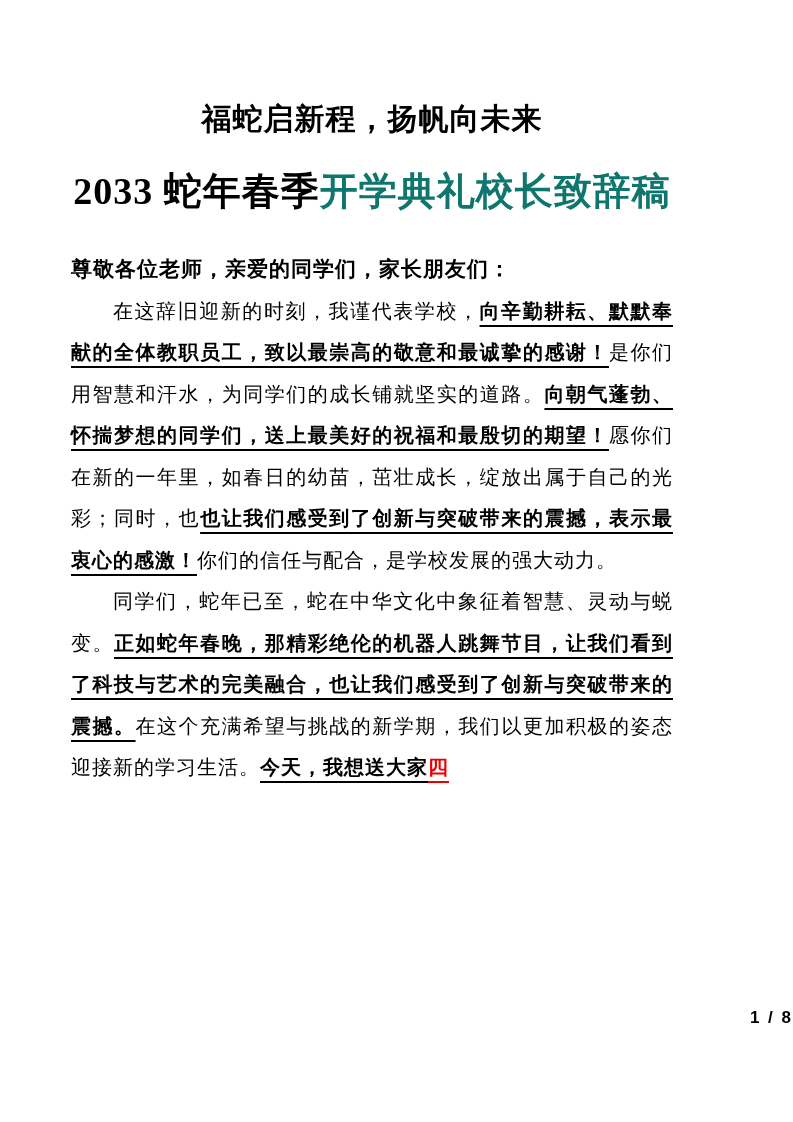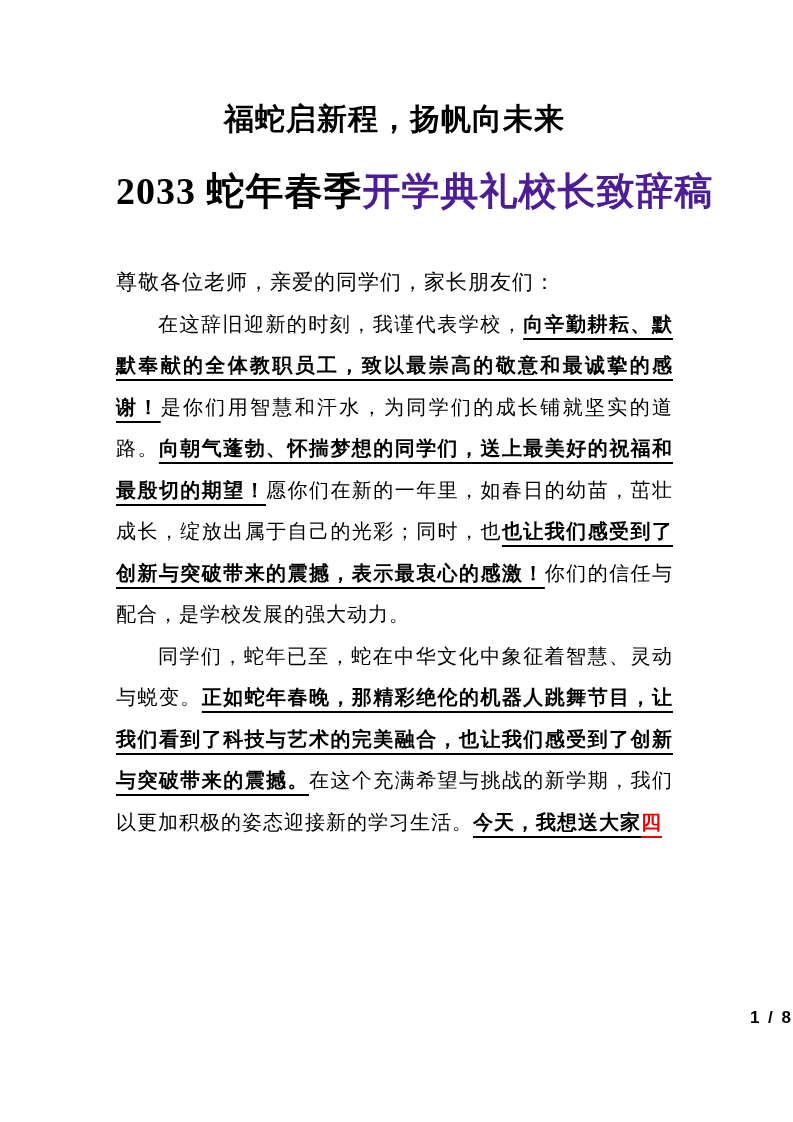--- a/index.html
+++ b/index.html
@@ -8,21 +8,21 @@
     background: #ffffff;
   }
   .page {
     position: relative;
     width: 793px;
     height: 1122px;
     margin: 0 auto;
     background: #ffffff;
     color: #000000;
     box-sizing: border-box;
-    padding: 98px 120px 0 116px;
+    padding: 98px 120px 0 71px;
     overflow: hidden;
     font-family: "Liberation Serif", "DejaVu Serif", serif;
   }
   .title1 {
     margin: 0;
     text-align: center;
     font-size: 30px;
     line-height: 42px;
     font-weight: 700;
     letter-spacing: 1px;
@@ -30,27 +30,27 @@
   .title2 {
     margin: 26px 0 0 0;
     text-align: center;
     font-size: 38px;
     line-height: 50px;
     font-weight: 700;
     letter-spacing: 1px;
     white-space: nowrap;
   }
   .title2 .red-part {
-    color: #4c1d95;
+    color: #0f766e;
   }
   .salutation {
-    margin-top: 46px;
+    margin-top: 33px;
     font-size: 21px;
     line-height: 41.5px;
-    font-weight: 400;
+    font-weight: 700;
     letter-spacing: 1px;
   }
   p.body-para {
     margin: 0;
     font-size: 20px;
     line-height: 41.5px;
     letter-spacing: 1px;
     text-align: justify;
     text-indent: 42px;
   }

